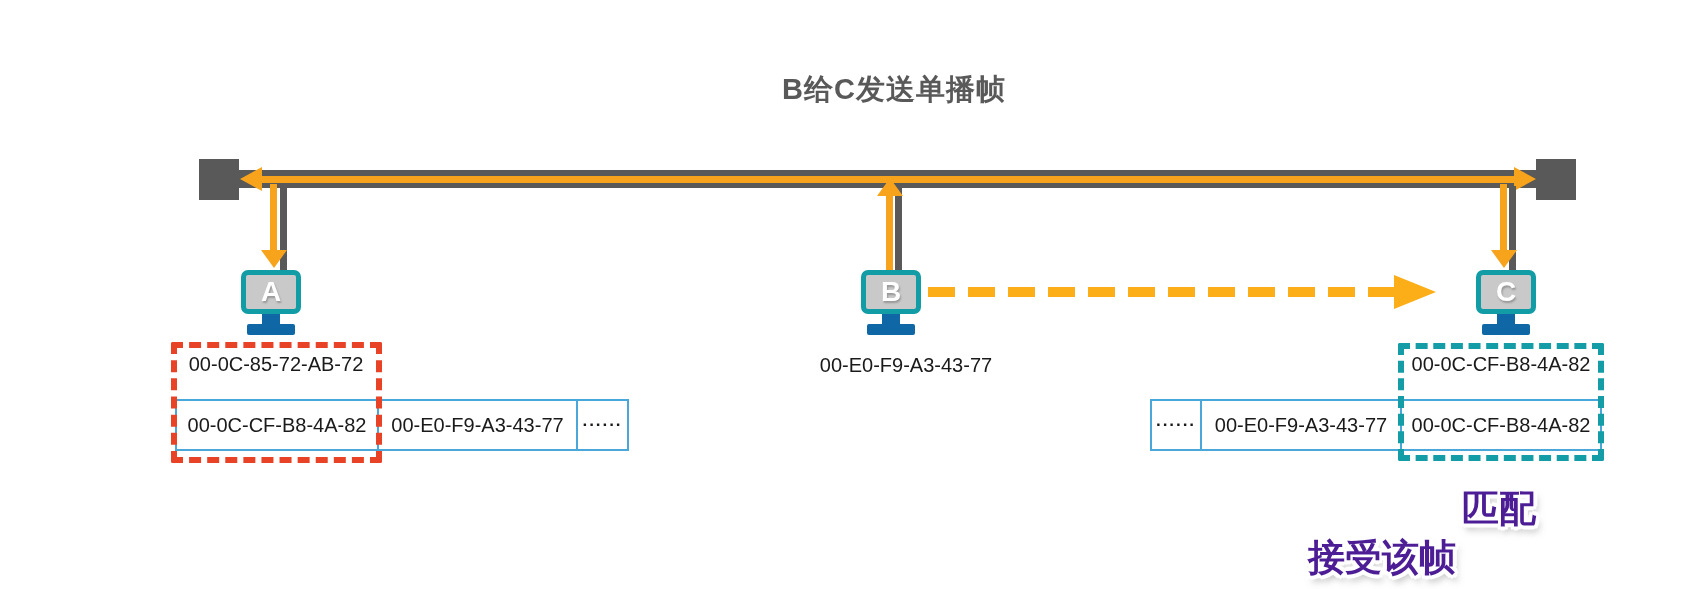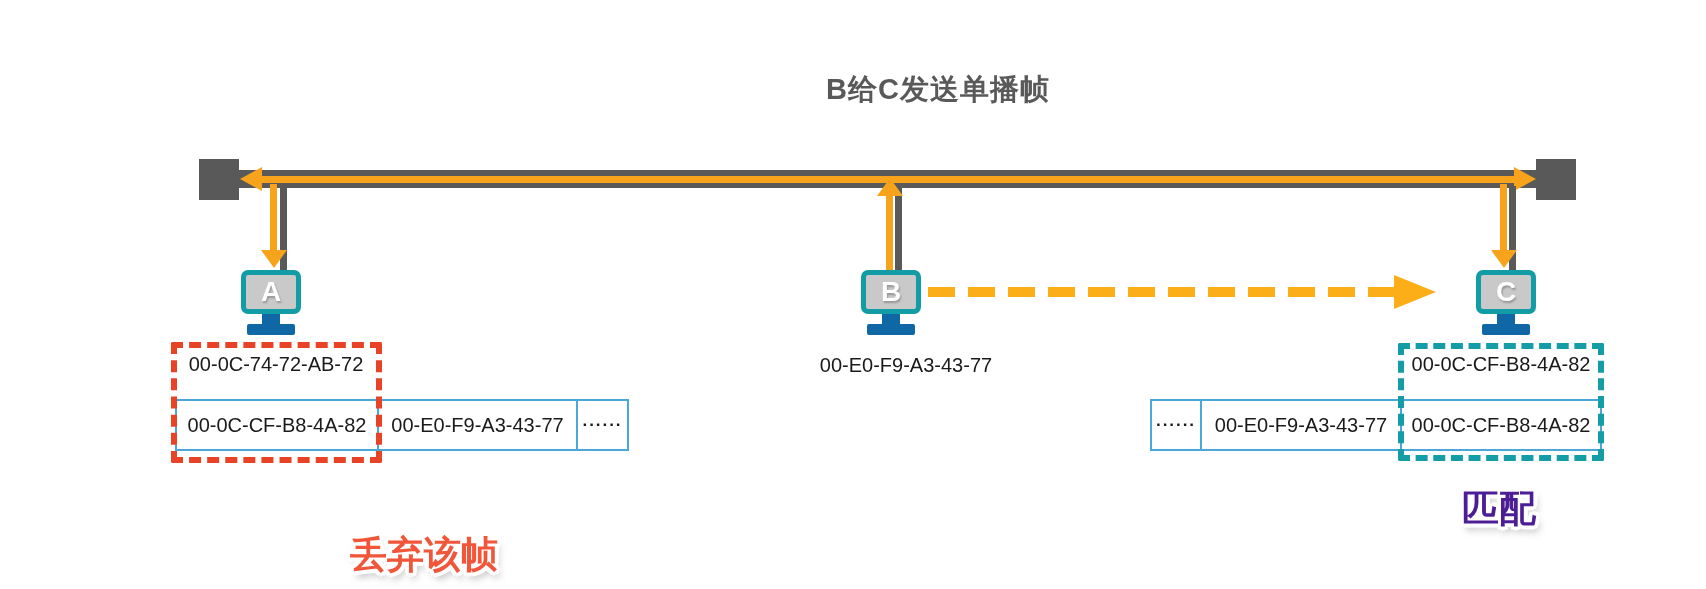--- a/index.html
+++ b/index.html
@@ -2,21 +2,21 @@
 <html><head>
 <meta charset="utf-8">
 <style>
   html, body { margin: 0; padding: 0; background: #ffffff; }
   body { font-family: "Liberation Sans", "DejaVu Sans", sans-serif; }
   .canvas { position: relative; width: 1706px; height: 589px; background: #ffffff; overflow: hidden; }
   .abs { position: absolute; }
 
   
   .title { top: 70px; left: 894px; transform: translateX(-50%); font-size: 29px; font-weight: bold;
-           color: #595959; letter-spacing: 1px; white-space: nowrap; margin-left: 44px; }
+           color: #595959; letter-spacing: 1px; white-space: nowrap; }
 
   
   .terminator { width: 40px; height: 41px; background: #595959; top: 159px; }
   .bus-gray   { left: 237px; top: 170px; width: 1300px; height: 18px; background: #595959; }
   .bus-orange { left: 258px; top: 176px; width: 1258px; height: 7px; background: #F7A41C; }
   .tri { width: 0; height: 0; }
   .bus-ah-left  { left: 240px; top: 167px; border-top: 12px solid transparent; border-bottom: 12px solid transparent; border-right: 22px solid #F7A41C; }
   .bus-ah-right { left: 1514px; top: 167px; border-top: 12px solid transparent; border-bottom: 12px solid transparent; border-left: 22px solid #F7A41C; }
 
   
@@ -100,35 +100,35 @@
   </div>
   <div class="abs neck" style="left:882px; top:314px;"></div>
   <div class="abs base" style="left:867px; top:324px;"></div>
 
   <div class="abs monitor" style="left:1476px; top:270px;">
     <span>C</span>
   </div>
   <div class="abs neck" style="left:1497px; top:314px;"></div>
   <div class="abs base" style="left:1482px; top:324px;"></div>
 
-  <div class="abs mac" style="left:171px; top:353px; width:210px;">00-0C-74-72-AB-72</div>
+  <div class="abs mac" style="left:171px; top:353px; width:210px;">00-0C-85-72-AB-72</div>
   <div class="abs mac" style="left:796px; top:354px; width:220px;">00-E0-F9-A3-43-77</div>
   <div class="abs mac" style="left:1398px; top:353px; width:206px;">00-0C-CF-B8-4A-82</div>
 
   <div class="abs frame" style="left:175px; top:399px;">
     <div class="cell" style="width:200px;">00-0C-CF-B8-4A-82</div>
     <div class="cell" style="width:197px;">00-E0-F9-A3-43-77</div>
     <div class="cell dots" style="width:49px;">······</div>
   </div>
 
   <div class="abs frame" style="left:1150px; top:399px;">
     <div class="cell dots" style="width:48px;">······</div>
     <div class="cell" style="width:198px;">00-E0-F9-A3-43-77</div>
     <div class="cell" style="width:198px;">00-0C-CF-B8-4A-82</div>
   </div>
 
   <div class="abs hl hl-red" style="left:171px; top:342px; width:211px; height:121px;"></div>
   <div class="abs hl hl-teal" style="left:1398px; top:343px; width:206px; height:118px;"></div>
 
-  <div class="abs callout red" style="left:424px; top:530px;">丢弃该帧</div>
   <div class="abs callout teal" style="left:1499px; top:484px;">匹配</div>
+  <div class="abs callout teal" style="left:1382px; top:533px;">接受该帧</div>
 
 </div>
 
 </body></html>

